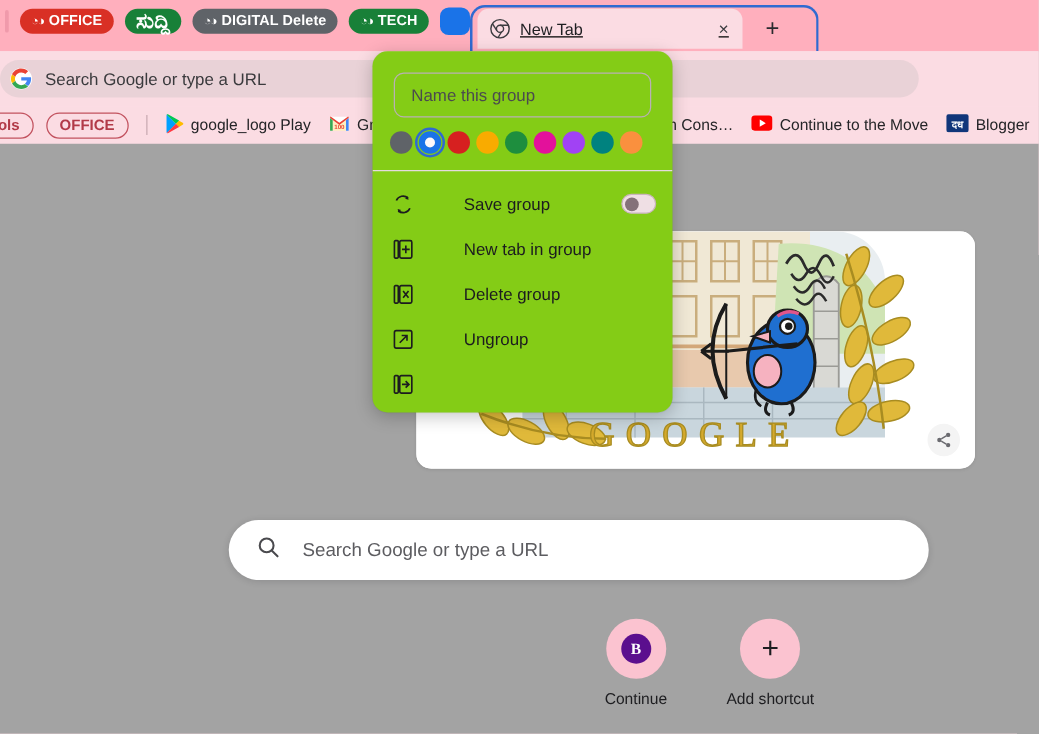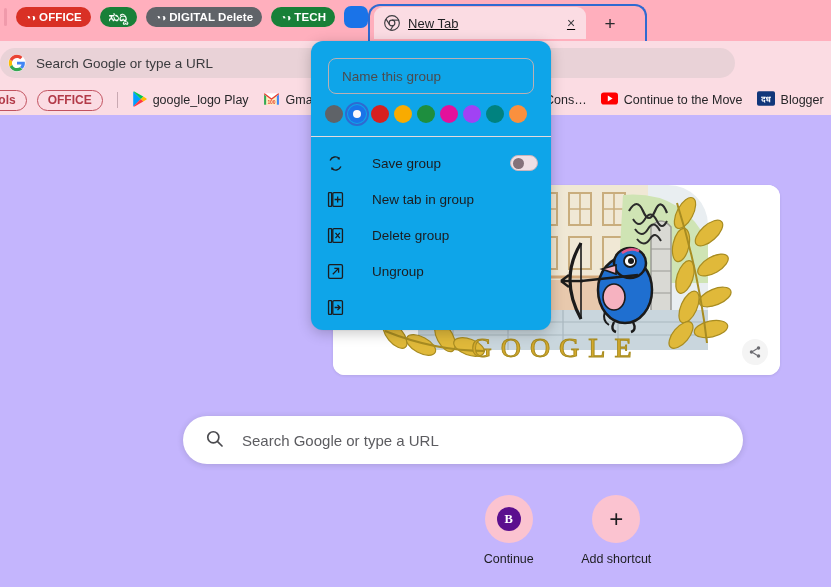--- a/index.html
+++ b/index.html
@@ -19,21 +19,21 @@
   }
   .groupchips{ display:flex; align-items:center; gap:9px; padding:0 0 7px 4px; height:41px; }
   .leftedge{ width:3px; height:18px; background:#f09aab; border-radius:2px; }
   .gchip{
     height:20px; border-radius:10px; display:flex; align-items:center;
     gap:4px; padding:0 9px; font-size:11.5px; font-weight:bold; color:#fff;
     white-space:nowrap; letter-spacing:.1px;
   }
   .gchip .sym{ font-size:10px; font-weight:bold; letter-spacing:-1px; }
   .gchip.sq{ width:24px; height:22px; border-radius:7px; padding:0; }
-  .gchip.kn{ font-size:12px; }
+  .gchip.kn{ font-size:17px; }
 
   
   .tabgroup-wrap{
     position:relative; height:41px; display:flex; align-items:flex-end;
   }
   .group-outline{
     position:absolute; left:0; bottom:0; width:279px; height:37px;
     border:2px solid #2f6ad1; border-bottom:none;
     border-radius:12px 12px 0 0;
     pointer-events:none;
@@ -85,21 +85,21 @@
   }
   .bm-pill{
     border:1.4px solid #c2525f; border-radius:12px; color:#b23a48;
     font-size:12px; font-weight:600; padding:2px 10px; height:21px;
     display:flex; align-items:center;
   }
   .bm-pill.cut{ border-radius:12px; margin-left:-22px; padding-left:12px; }
   .bm-div{ width:1px; height:16px; background:#c9a9b2; margin:0 7px; }
 
   
-  #ntp{ position:absolute; left:0; top:115px; width:831px; height:472px; background:#c4b5fd; }
+  #ntp{ position:absolute; left:0; top:115px; width:831px; height:472px; background:#a3a3a3; }
 
   .doodle-card{
     position:absolute; left:333px; top:70px; width:447px; height:190px;
     background:#fff; border-radius:12px; overflow:hidden;
     box-shadow:0 1px 3px rgba(0,0,0,.09);
   }
   .share-btn{
     position:absolute; right:12px; bottom:10px; width:26px; height:26px;
     border-radius:50%; background:#f4f4f4;
     display:flex; align-items:center; justify-content:center;
@@ -122,22 +122,22 @@
   .tile-inner{
     width:24px; height:24px; border-radius:50%; background:#5b0f8e;
     display:flex; align-items:center; justify-content:center;
     color:#fff; font-size:12.5px; font-weight:bold; font-family:"Liberation Serif",serif;
   }
   .tile-plus{ font-size:24px; color:#1d1d20; font-weight:300; line-height:1; }
   .tile-label{ font-size:12.5px; color:#1d1d20; }
 
   
   #bubble{
-    position:absolute; left:311px; top:41px; width:240px; height:289px;
-    background:#0ea5e9; border-radius:12px;
+    position:absolute; left:298px; top:41px; width:240px; height:289px;
+    background:#84cc16; border-radius:12px;
     box-shadow:0 3px 14px rgba(0,0,0,.22), 0 0 0 .5px rgba(0,0,0,.05);
     overflow:hidden; z-index:40;
   }
   .name-input{
     margin:17px auto 0; width:206px; height:36px;
     border:1px solid #b9b0b4; border-radius:8px; background:transparent;
     display:flex; align-items:center; padding-left:13px;
   }
   .name-input .ph{ font-size:13.5px; color:#4b4b4e; }
   .swatches{
@@ -146,21 +146,21 @@
   }
   .sw{ width:18px; height:18px; border-radius:50%; position:relative; flex:0 0 18px; }
   .sw.sel{ display:flex; align-items:center; justify-content:center; }
   .sw.sel .ring{
     position:absolute; inset:-3px; border:2px solid #2f6ad1; border-radius:50%;
   }
   .sw.sel .dot{ width:8px; height:8px; border-radius:50%; background:#fdf8fa; }
   .sep{ height:1px; background:#e4dadd; margin:0; }
 
   .mitem{
-    height:36px; display:flex; align-items:center; gap:0;
+    height:36px; display:flex; align-items:center; gap:12px;
     padding:0 14px; position:relative;
   }
   .mitem .mi-ico{ width:20px; flex:0 0 20px; display:flex; align-items:center; justify-content:center; }
   .mitem .mi-label{ font-size:13.5px; color:#1c1c1f; margin-left:27px; white-space:nowrap; }
   .toggle{
     position:absolute; right:13px; width:28px; height:16px;
     border-radius:9px; background:#efdfe4; border:1px solid #c9b4bb;
     display:flex; align-items:center;
   }
   .toggle .knob{ width:11px; height:11px; border-radius:50%; background:#84717a; margin-left:2px; }

